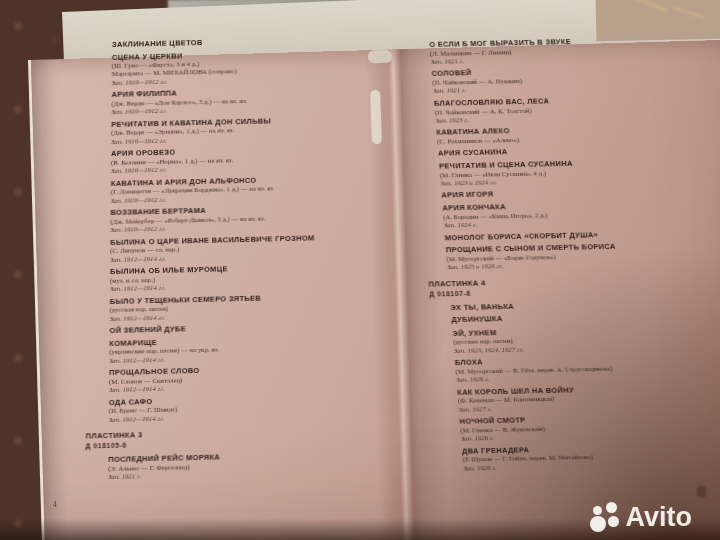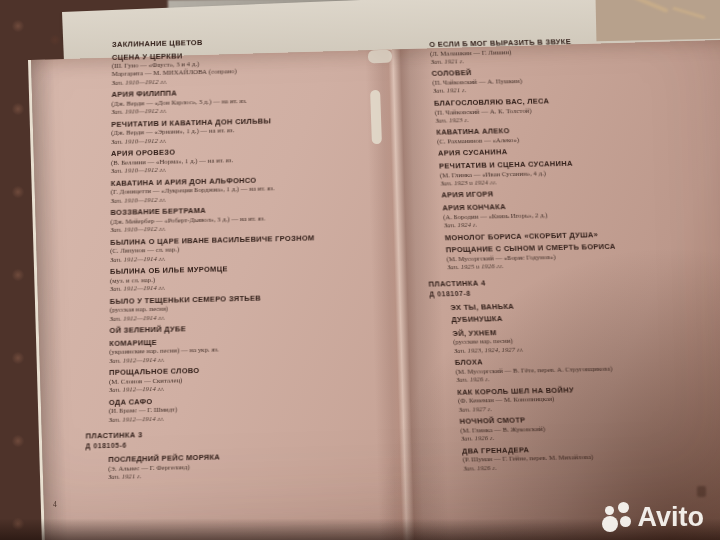--- a/index.html
+++ b/index.html
@@ -72,21 +72,21 @@
   .page-num{position:absolute;left:53px;top:500px;font-family:"Liberation Serif",serif;font-size:7.5px;color:#4a332b;filter:blur(.2px);}
   .edge-smudge{position:absolute;left:697px;top:486px;width:9px;height:11px;background:rgba(60,38,28,.4);filter:blur(1.2px);border-radius:2px;}
   
   .vignette{
     position:absolute;inset:0;pointer-events:none;
     background:
       radial-gradient(circle at 93% 100%, rgba(40,18,10,.5), rgba(40,18,10,0) 34%),
       linear-gradient(rgba(0,0,0,0) 96%, rgba(20,8,4,.55) 100%);
   }
   
-  .watermark{position:absolute;right:16px;bottom:7px;display:flex;align-items:center;gap:5px;opacity:.92;pointer-events:none;text-align:right;}
+  .watermark{position:absolute;right:28px;bottom:7px;display:flex;align-items:center;gap:5px;opacity:.92;pointer-events:none;text-align:right;}
   .avito-logo{position:relative;width:31px;height:31px;}
   .avito-logo i{position:absolute;display:block;background:#fdfbf7;border-radius:50%;}
   .avito-logo .c1{left:3px;top:4px;width:9px;height:9px;}
   .avito-logo .c2{left:16px;top:0;width:11px;height:11px;}
   .avito-logo .c3{left:0;top:14px;width:16px;height:16px;}
   .avito-logo .c4{left:18px;top:14px;width:11px;height:11px;}
   .avito-text{font-family:"Liberation Sans",sans-serif;font-weight:bold;font-size:27px;color:#fdfbf7;letter-spacing:0;}
 </style>
 </head>
 <body>

